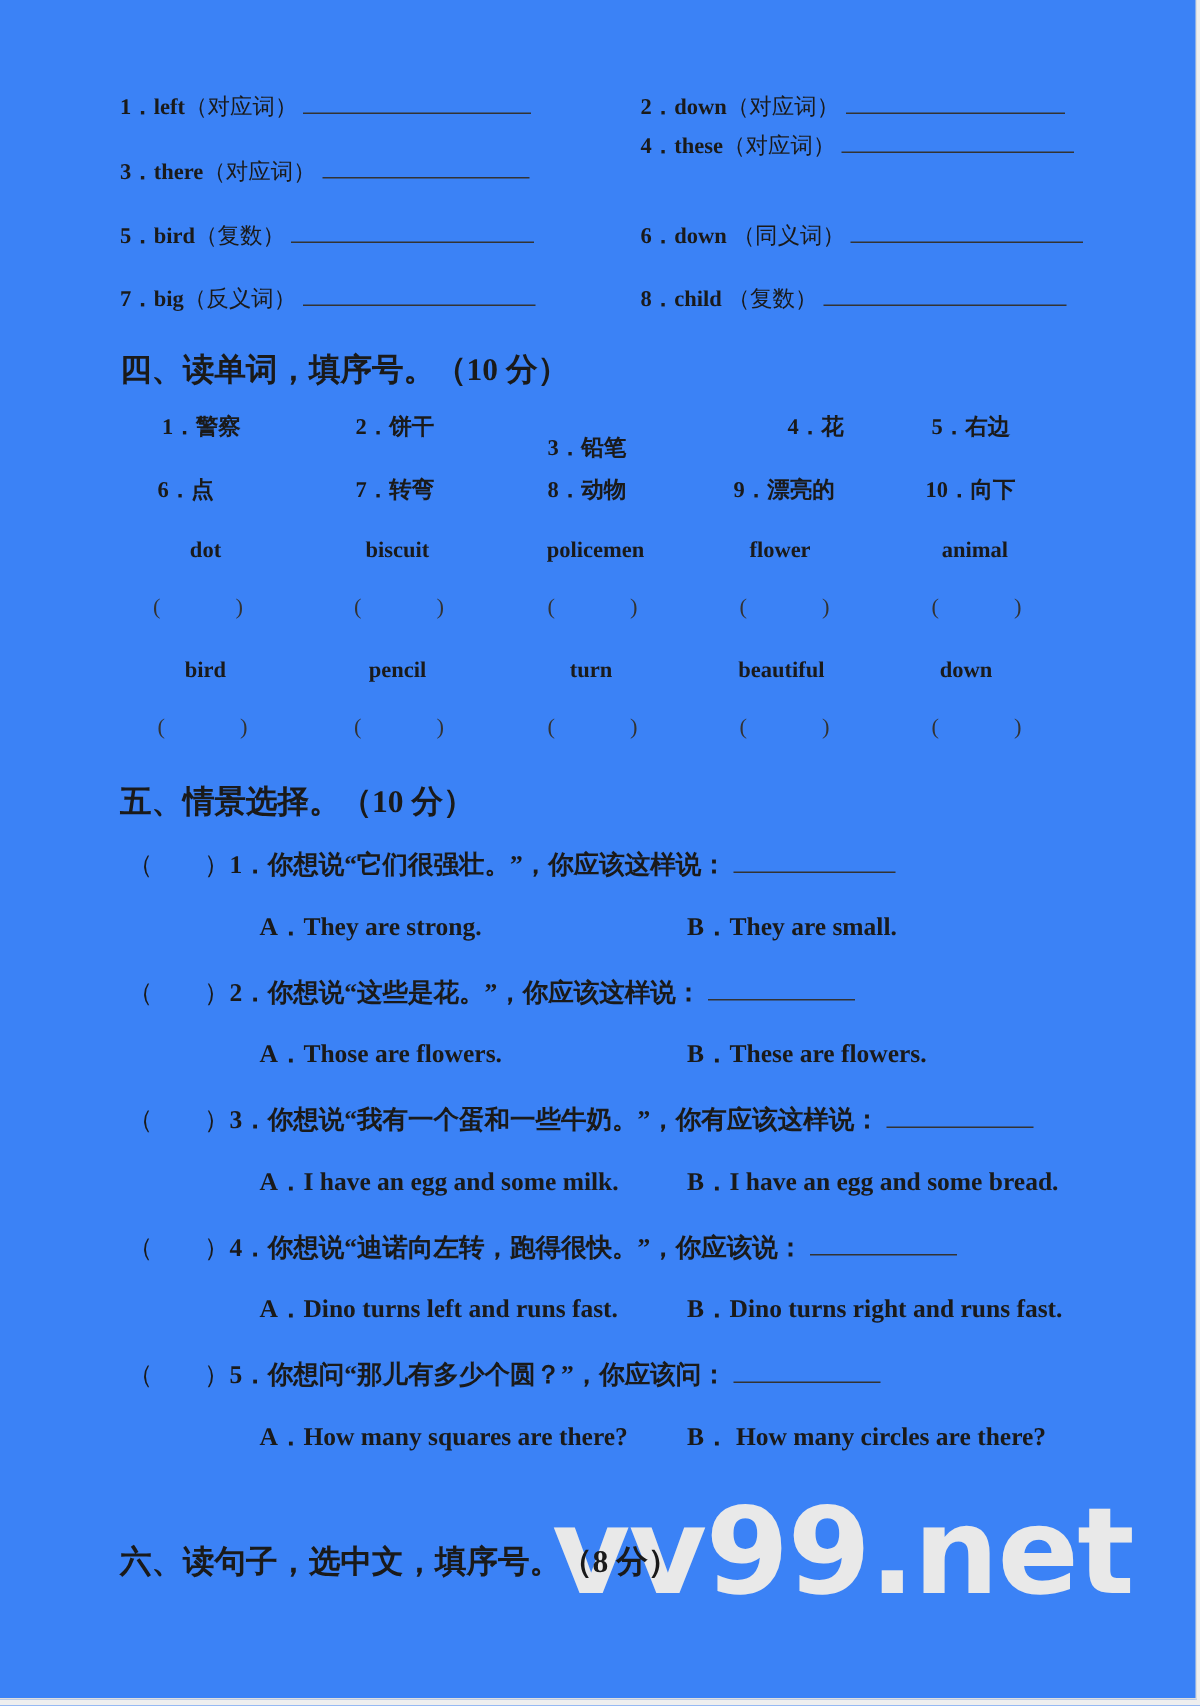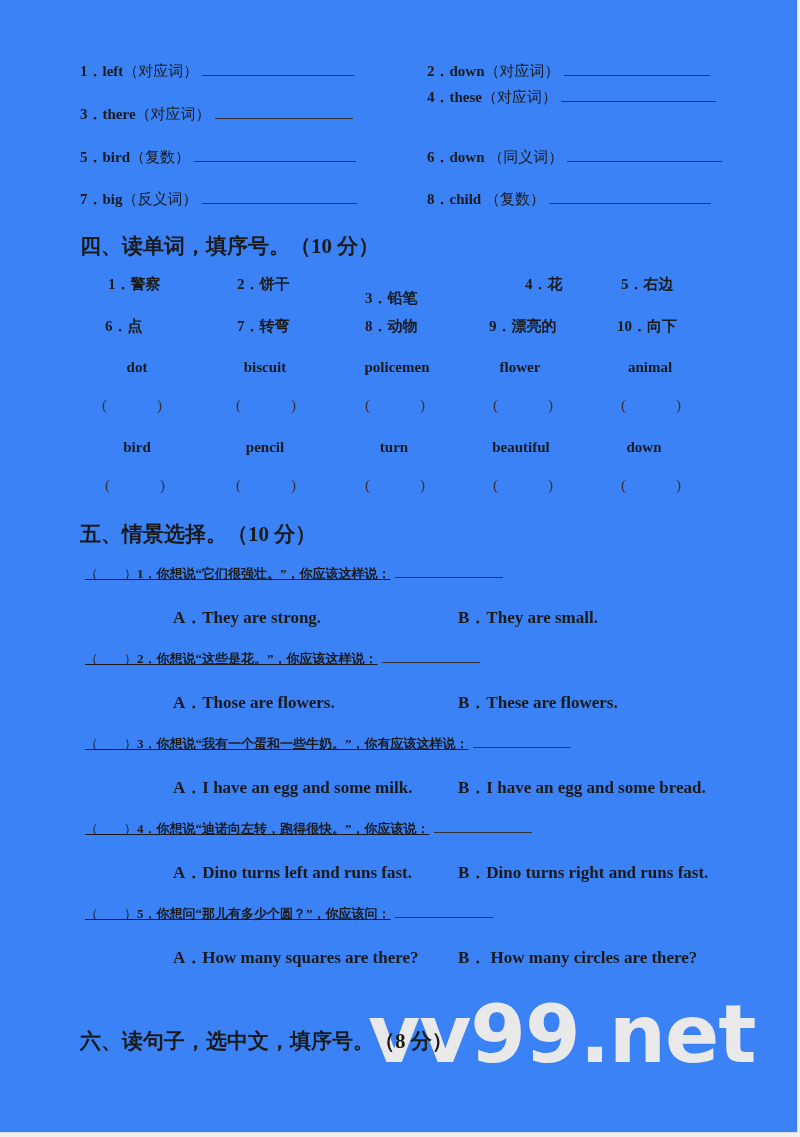--- a/index.html
+++ b/index.html
@@ -14,21 +14,21 @@
     background:#3b82f6;
     border-right:1px solid #dedede; border-bottom:1px solid #dedede;
   }
   .abs { position:absolute; white-space:nowrap; }
   .b { font-weight:bold; font-size:15px; }
   .blank { display:inline-block; border-bottom:1px solid #333; vertical-align:baseline; height:1px; margin-left:4px; }
   .sec { font-size:21px; font-weight:bold; }
   .cw { font-size:15px; font-weight:bold; }
   .ew { font-size:15px; font-weight:bold; text-align:center; width:110px; }
   .par { font-size:15px; width:60px; display:flex; justify-content:space-between; color:#333; }
-  .q { font-size:13px; font-weight:bold;text-decoration:underline; }
+  .q { font-size:17px; font-weight:bold; }
   .opt { font-size:17px; font-weight:bold; }
   .watermark {
     position:absolute; left:368px; top:995px;
     font-family:"DejaVu Sans","Liberation Sans",sans-serif;
     font-weight:bold; font-size:80px; color:#e9e9e9; letter-spacing:-1px;
     line-height:1;
   }
 </style>
 </head>
 <body>

